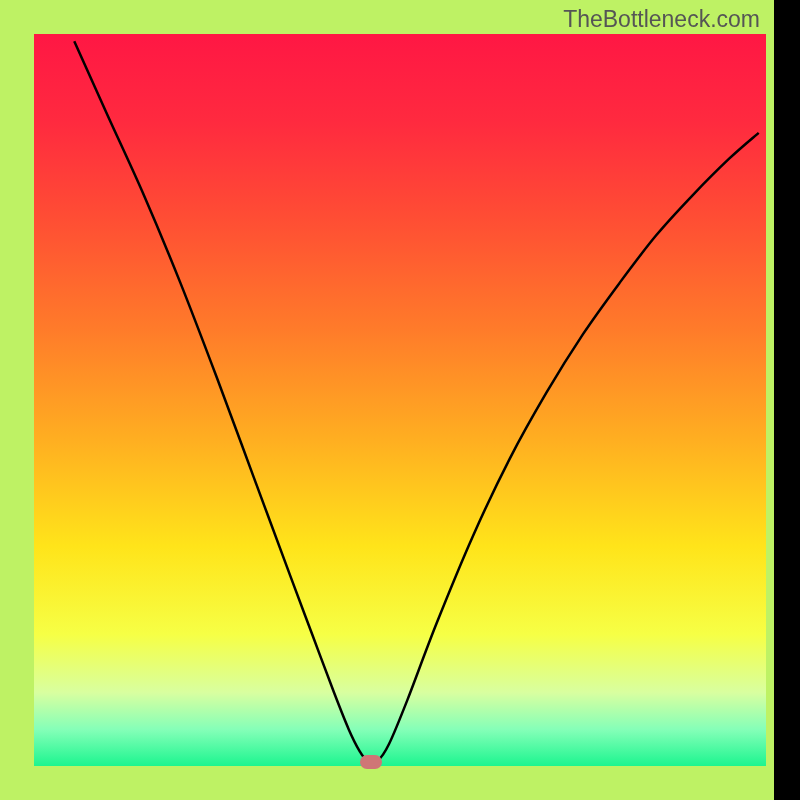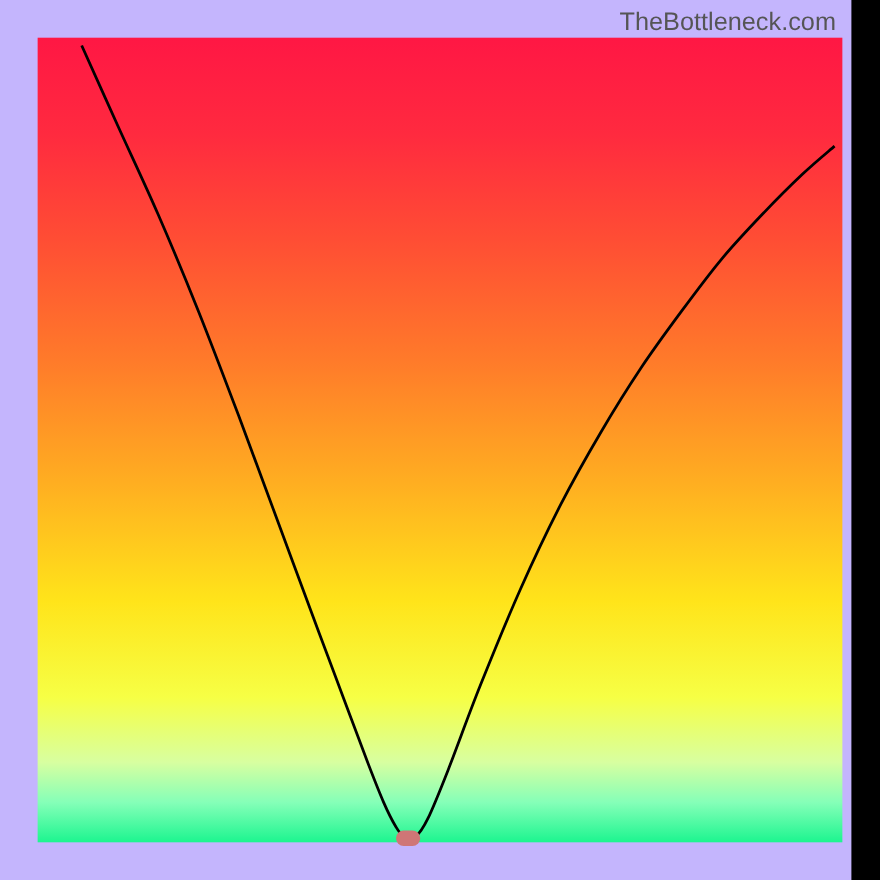--- a/index.html
+++ b/index.html
@@ -7,21 +7,21 @@
     padding: 0;
     width: 800px;
     height: 800px;
     overflow: hidden;
     background: #000;
     font-family: Arial, Helvetica, sans-serif;
   }
   .frame {
     width: 774px;
     height: 800px;
-    background: #c4b5fd;
+    background: #bef264;
     position: relative;
   }
   .watermark {
     position: absolute;
     top: 6px;
     right: 14px;
     color: #555;
     font-size: 23px;
     font-weight: 400;
     letter-spacing: 0px;

